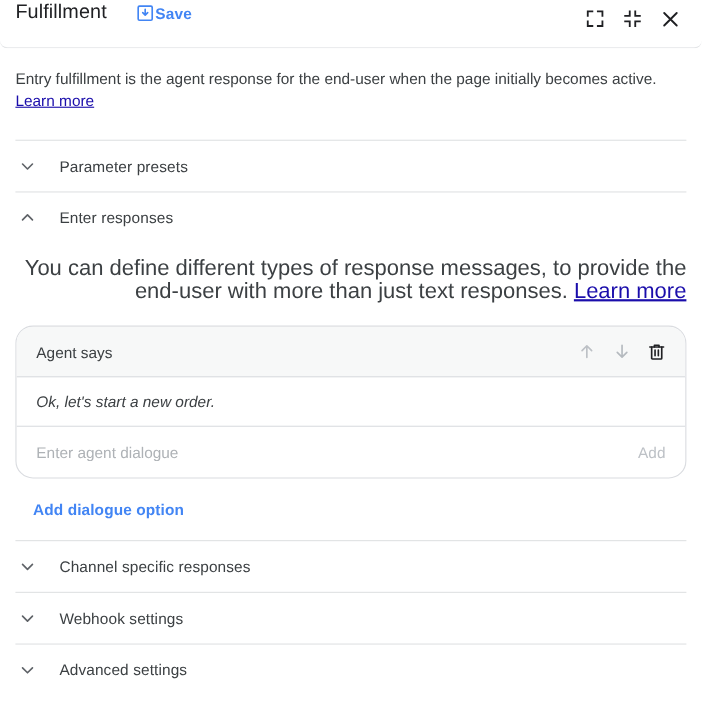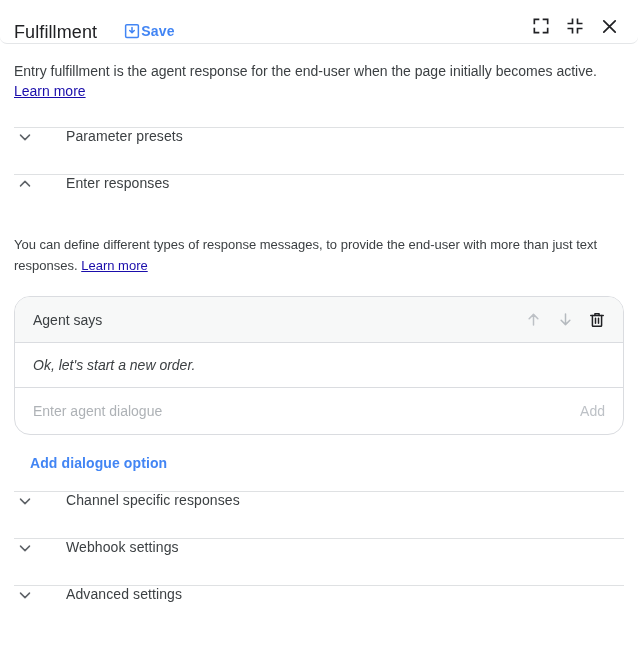--- a/index.html
+++ b/index.html
@@ -12,24 +12,24 @@
     background: #ffffff;
     font-family: "Liberation Sans", sans-serif;
     color: #3c4043;
     overflow: hidden;
   }
 
   
   .titlebar {
     height: 44px;
     display: flex;
-    align-items: flex-end;
+    align-items: flex-start;
     border-bottom: 1px solid #e4e6e8;
     box-sizing: border-box;
-    padding: 8px 12px 0 14px;
+    padding: 0 12px 0 14px;
     border-radius: 7px;
   }
   .title {
     font-size: 18px;
     color: #202124;
     letter-spacing: 0.1px;
     margin-right: 22px;
   }
   .save-btn {
     display: flex;
@@ -76,47 +76,47 @@
 
   .divider {
     height: 1px;
     background: #dfe1e3;
     margin: 0;
   }
 
   
   .acc-row {
     display: flex;
-    align-items: flex-start;
+    align-items: center;
     height: 46px;
     cursor: pointer;
-    gap: 12px;
   }
   .acc-chevron {
     width: 22px;
     display: flex;
     align-items: center;
     justify-content: flex-start;
     flex: 0 0 auto;
     margin-left: 2px;
   }
   .acc-label {
     font-size: 14px;
     color: #3c4043;
     margin-left: 16px;
     letter-spacing: .1px;
   }
 
   
   .section-desc {
-    font-size: 13px;
+    font-size: 20px;
     line-height: 21px;
     color: #3c4043;
     padding-top: 13px;
     padding-bottom: 6px;
+    text-align: right;
   }
 
   .resp-card {
     border: 1px solid #dadce0;
     border-radius: 16px;
     margin-top: 14px;
     overflow: hidden;
     background: #fff;
   }
   .resp-card-header {

